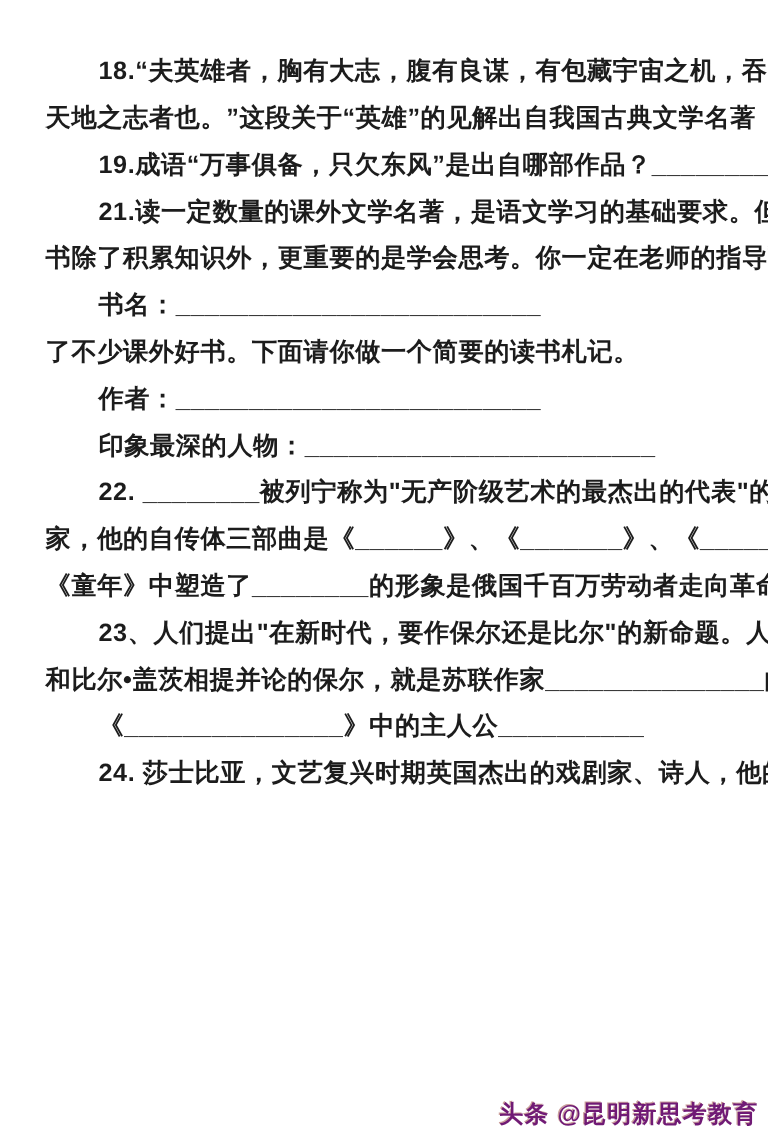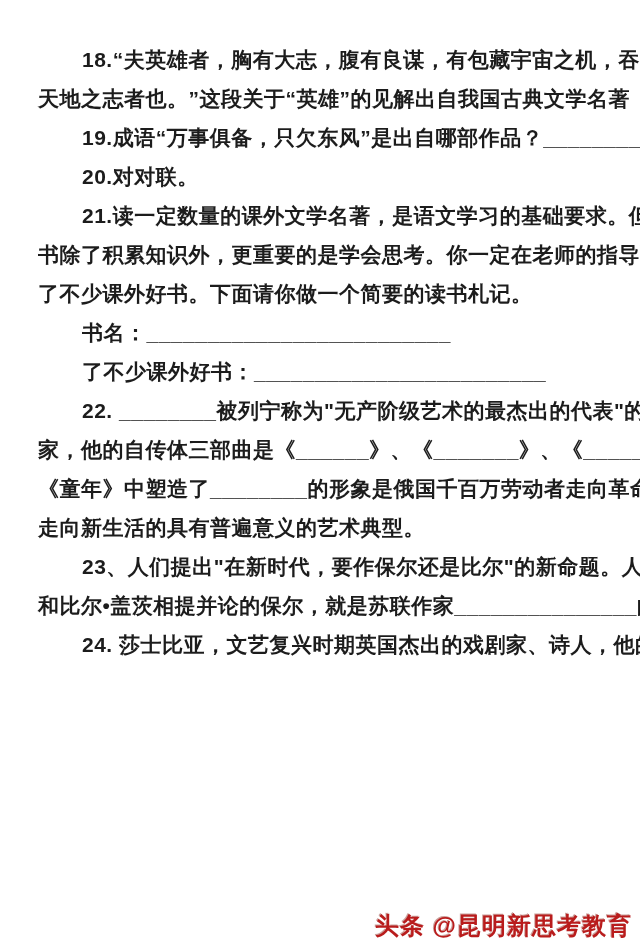--- a/index.html
+++ b/index.html
@@ -31,44 +31,44 @@
     color: #1c1c1c;
     letter-spacing: 0.5px;
     white-space: nowrap;
   }
   .line.cont { margin-left: 38px; }
   .line.para { margin-left: 82px; }
   .watermark {
     position: absolute;
     right: 8px;
     bottom: 6px;
-    font-size: 24px;
+    font-size: 20px;
     font-weight: 700;
     letter-spacing: 1px;
-    color: #b91c1c;
+    color: #701a75;
     text-shadow: 1px 1px 0 rgba(255,255,255,0.85), -1px -1px 0 rgba(140,45,35,0.45);
     white-space: nowrap;
   }
 </style>
 </head>
 <body>
 
 <div class="page">
   <div class="lines" id="lines">
       <div class="line para">18.“夫英雄者，胸有大志，腹有良谋，有包藏宇宙之机，吞吐</div>
       <div class="line cont">天地之志者也。”这段关于“英雄”的见解出自我国古典文学名著《三</div>
       <div class="line para">19.成语“万事俱备，只欠东风”是出自哪部作品？_________</div>
-      <div class="line para">20.对对联。</div>
       <div class="line para">21.读一定数量的课外文学名著，是语文学习的基础要求。但读</div>
       <div class="line cont">书除了积累知识外，更重要的是学会思考。你一定在老师的指导下读</div>
+      <div class="line para">书名：_________________________</div>
       <div class="line cont">了不少课外好书。下面请你做一个简要的读书札记。</div>
-      <div class="line para">书名：_________________________</div>
-      <div class="line para">了不少课外好书：________________________</div>
+      <div class="line para">作者：_________________________</div>
+      <div class="line para">印象最深的人物：________________________</div>
       <div class="line para">22. ________被列宁称为"无产阶级艺术的最杰出的代表"的作</div>
       <div class="line cont">家，他的自传体三部曲是《______》、《_______》、《_______》。</div>
       <div class="line cont">《童年》中塑造了________的形象是俄国千百万劳动者走向革命，</div>
-      <div class="line cont">走向新生活的具有普遍意义的艺术典型。</div>
       <div class="line para">23、人们提出"在新时代，要作保尔还是比尔"的新命题。人们把他</div>
       <div class="line cont">和比尔•盖茨相提并论的保尔，就是苏联作家_______________的</div>
+      <div class="line para">《_______________》中的主人公__________</div>
       <div class="line para">24. 莎士比亚，文艺复兴时期英国杰出的戏剧家、诗人，他的"四</div>
     </div>
   <div class="watermark">头条 @昆明新思考教育</div>
 </div>
 
 </body></html>

